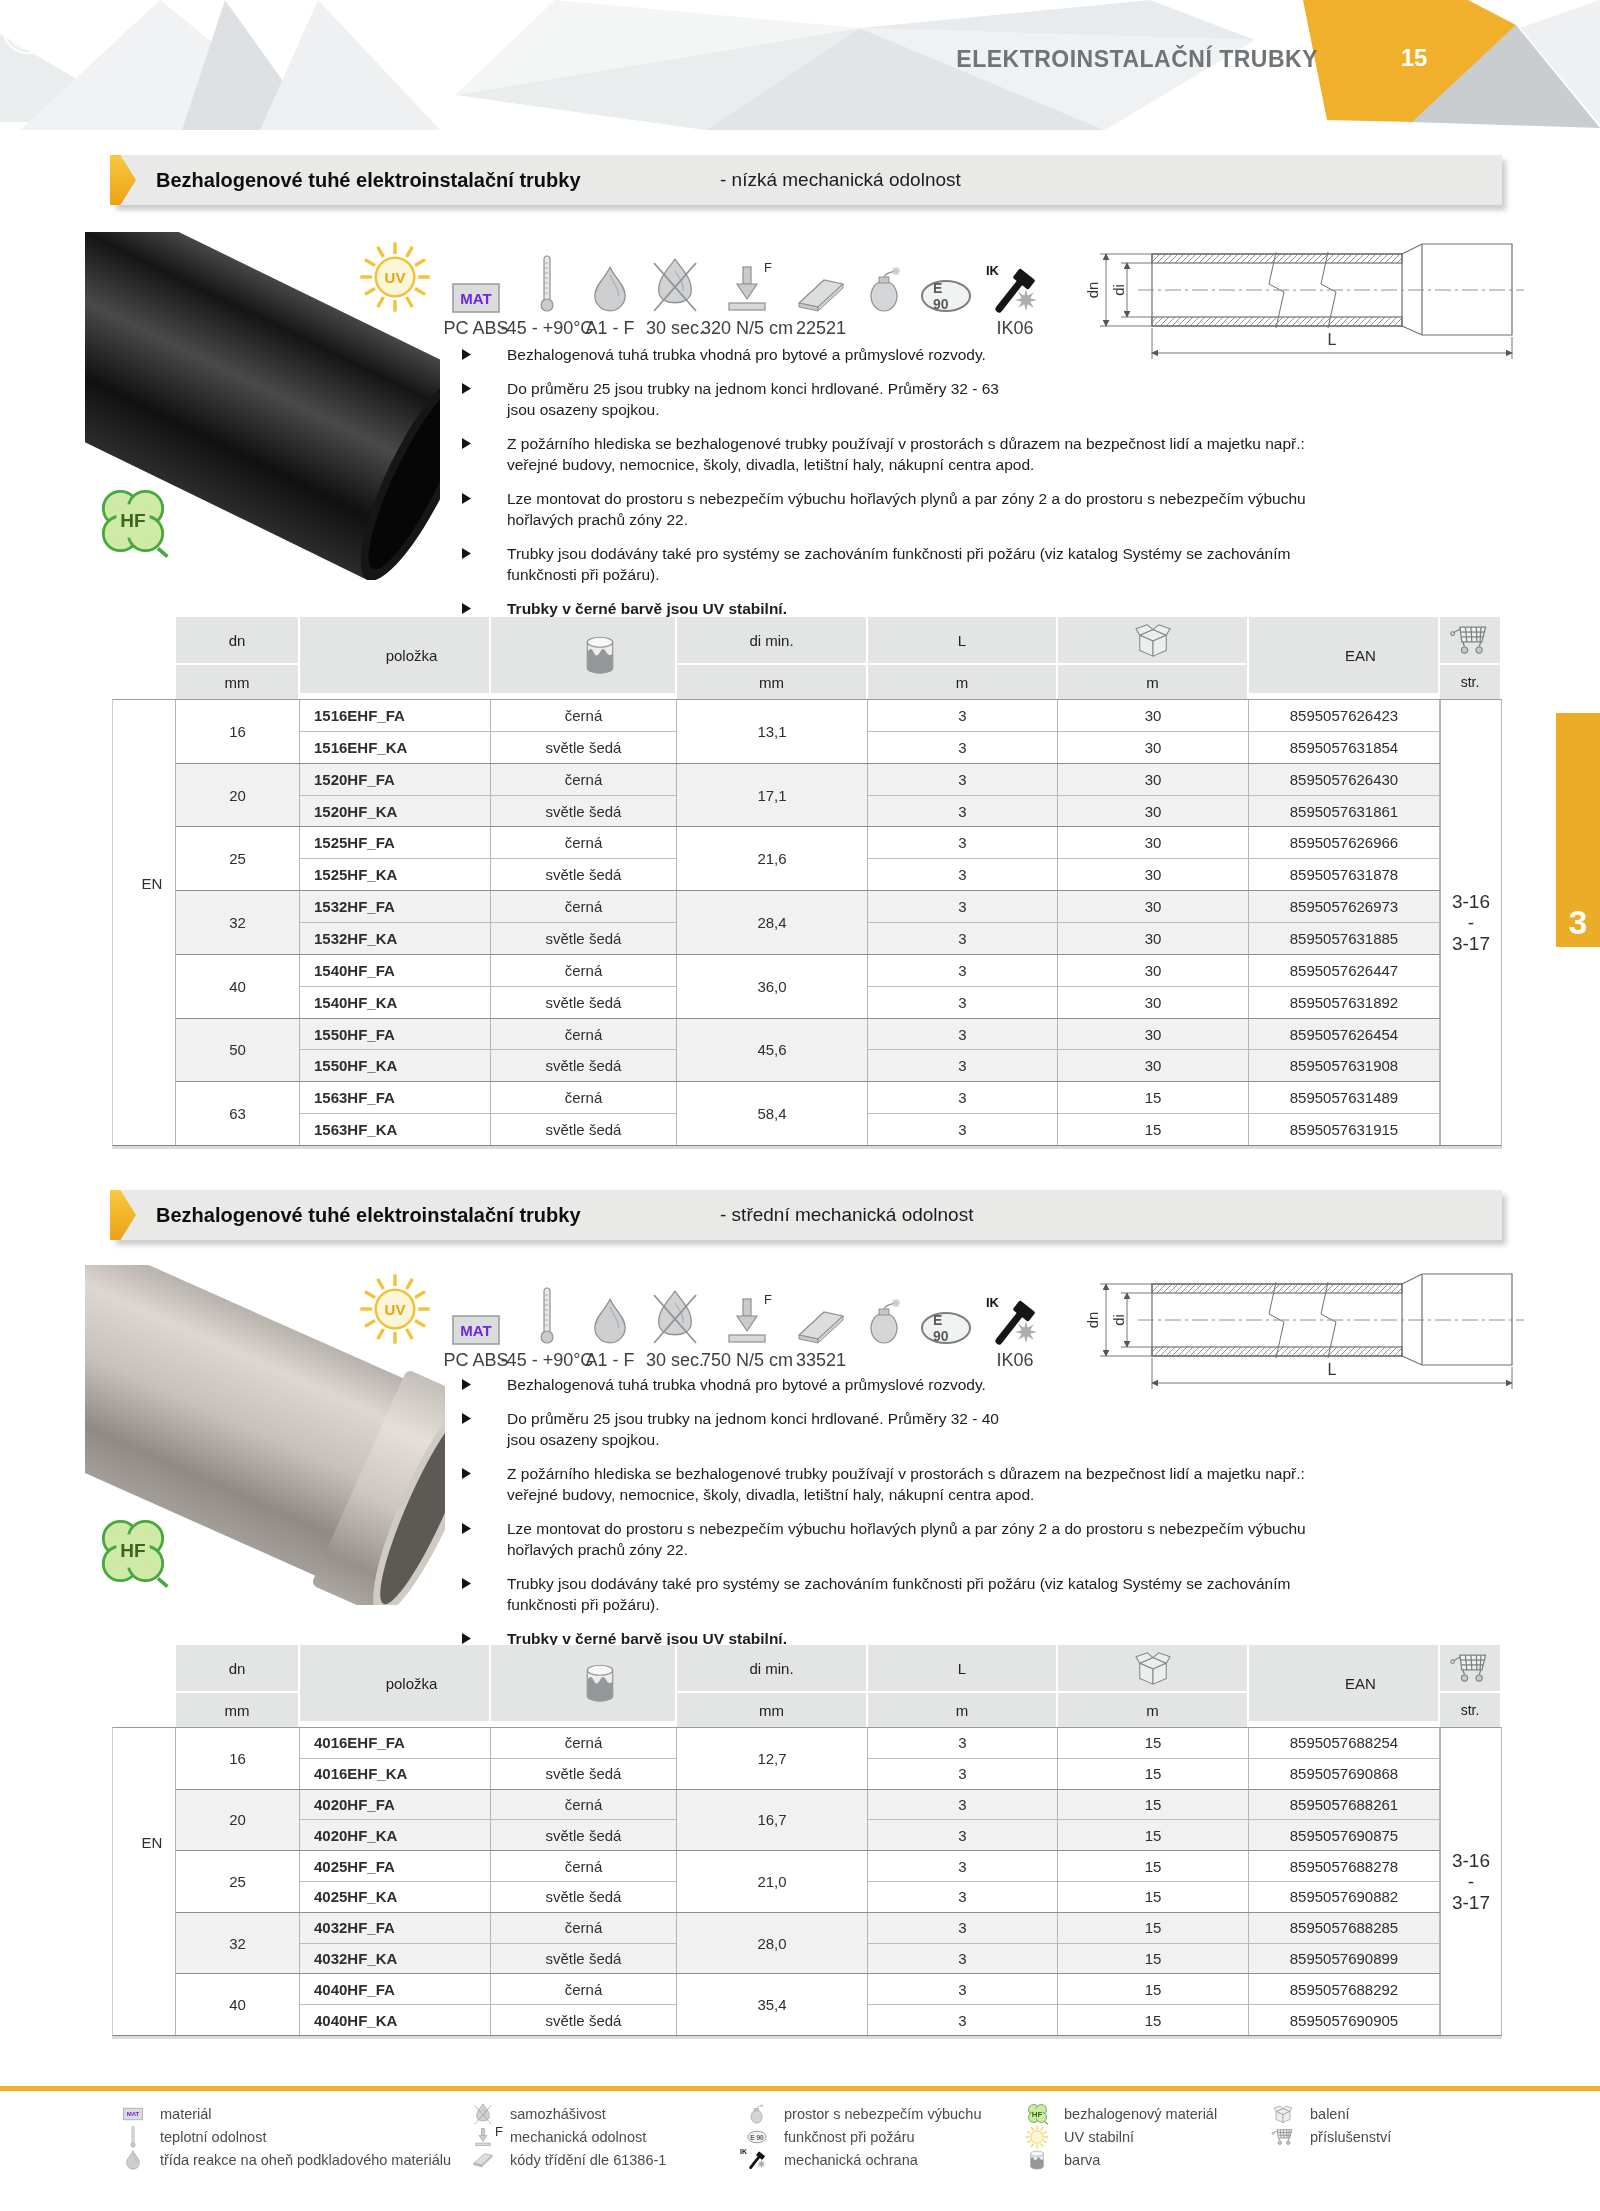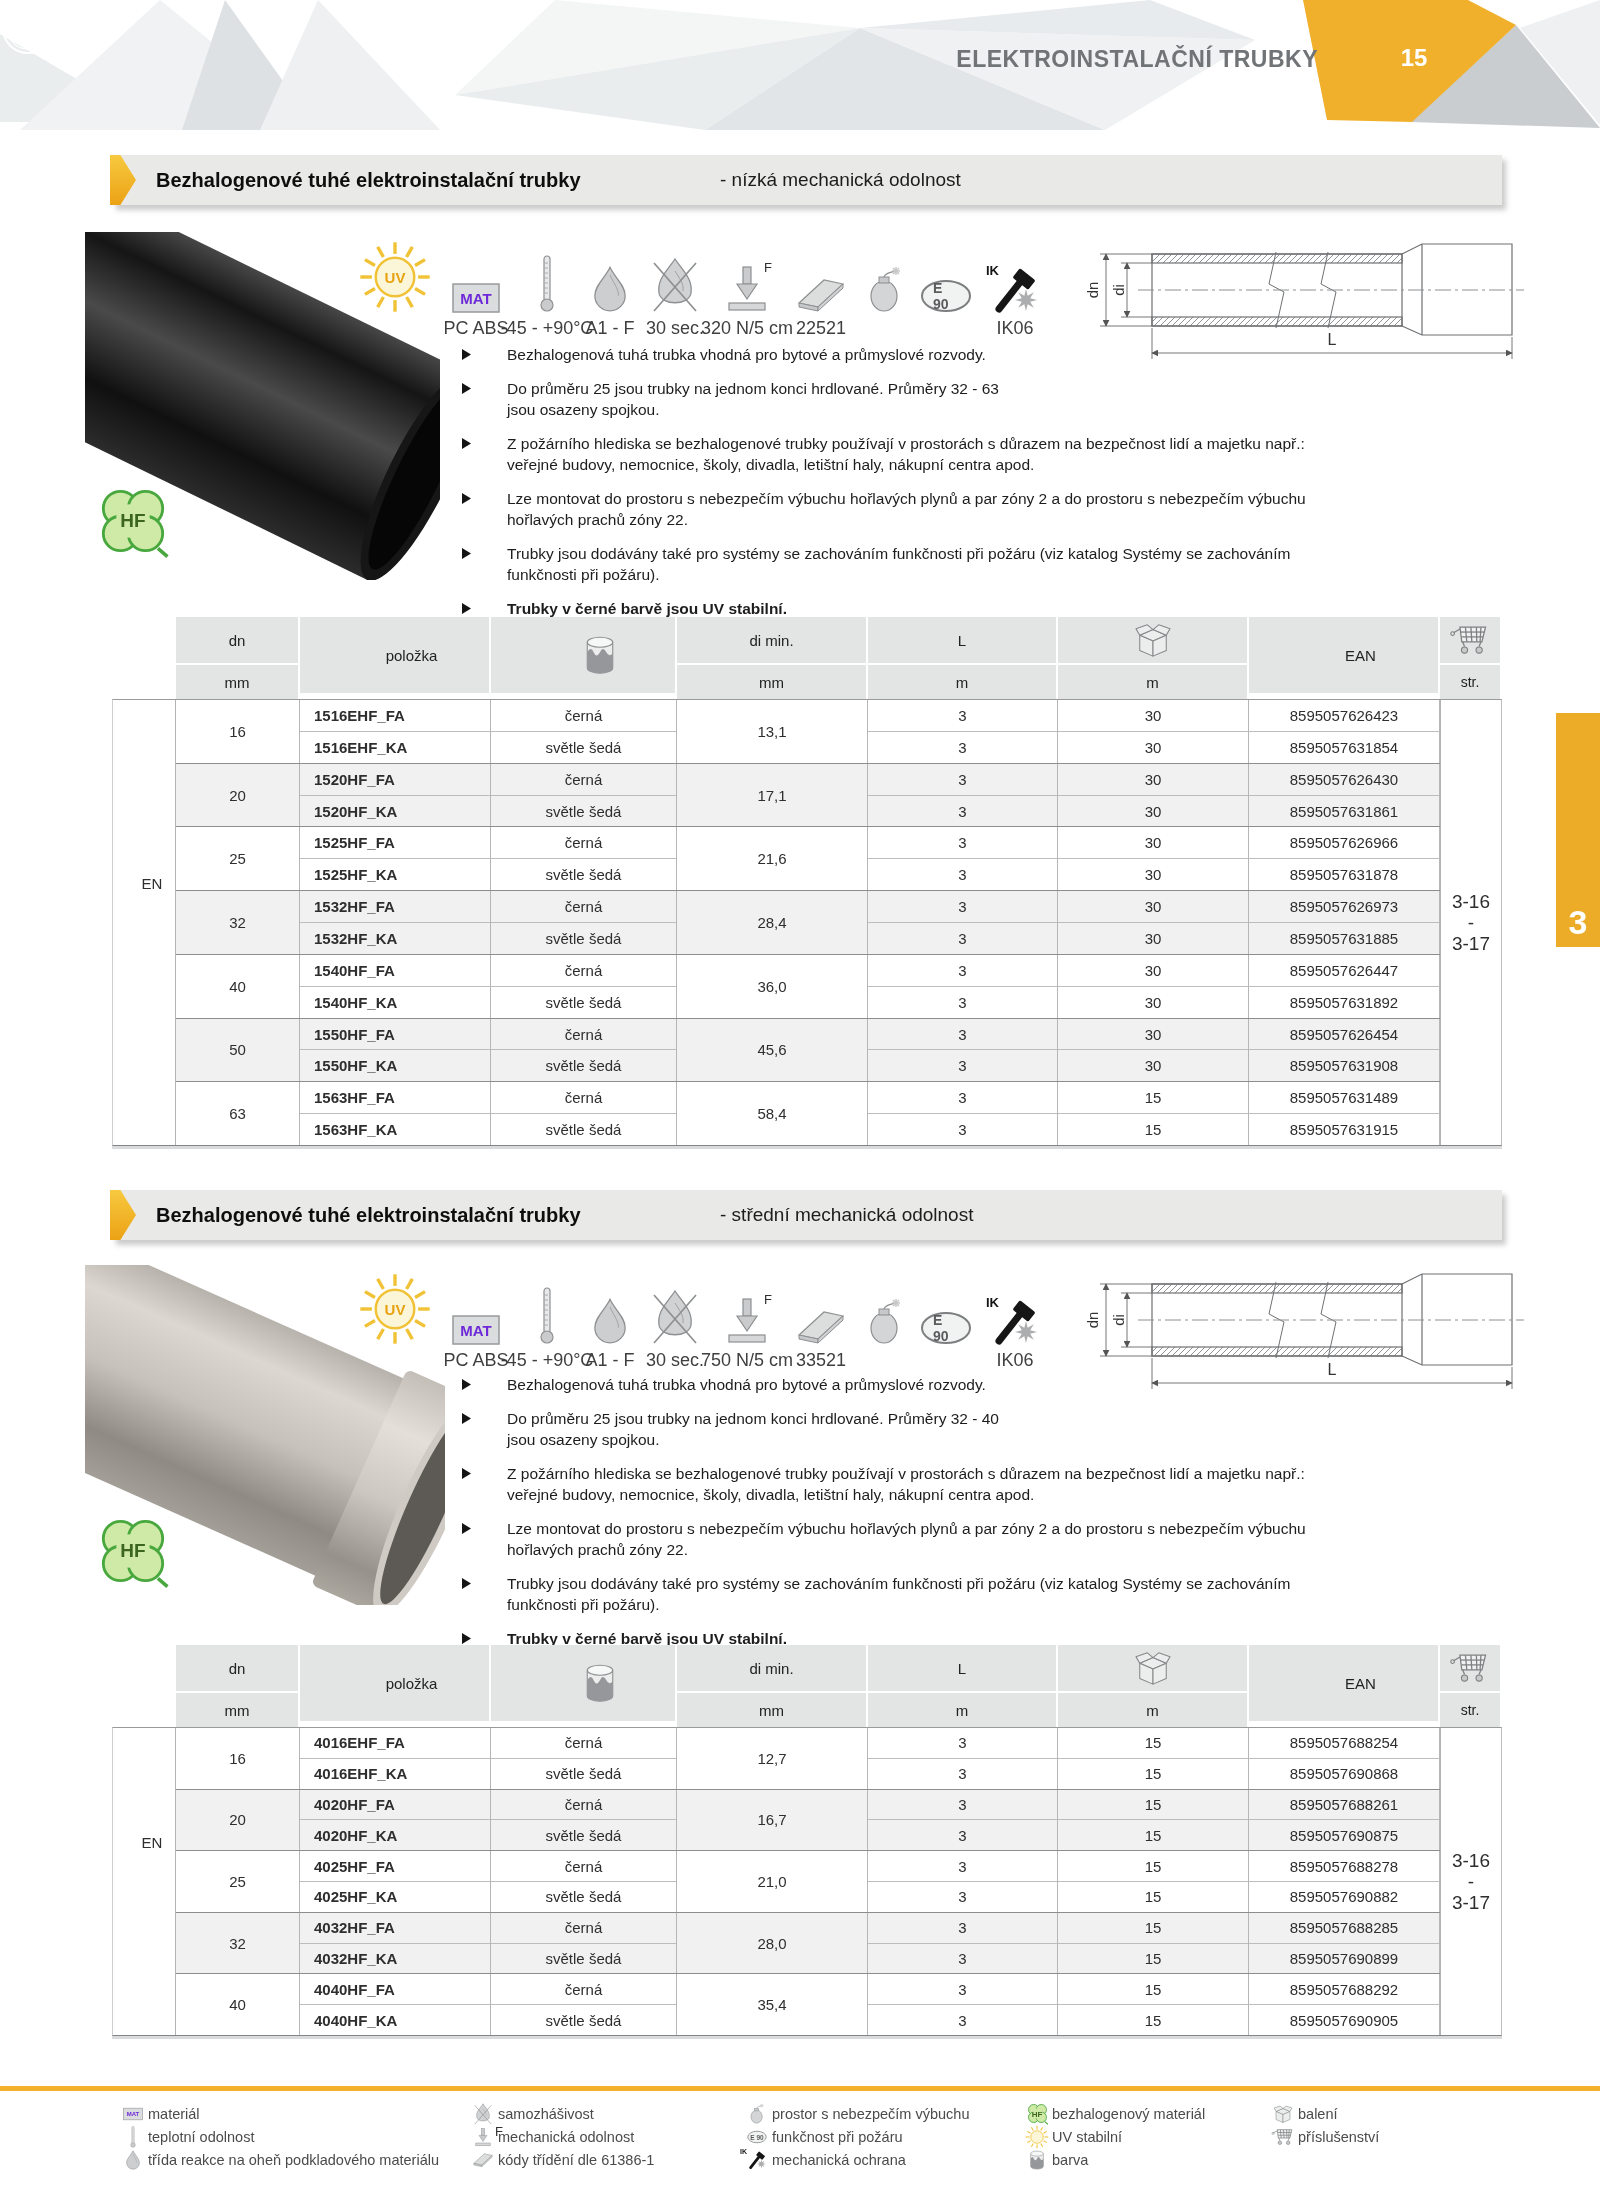--- a/index.html
+++ b/index.html
@@ -105,21 +105,21 @@
   .icw-s .ic{width:20px;height:20px;}
   .icw-s .ic-thermo{width:8px;height:22px;}
   .icw-s .ic-flamex{width:18px;height:22px;}
   .icw-s .ic-uv{width:24px;height:24px;}
   .icw-s .ic-hf{width:23px;height:23px;}
   .icw-s .ic-cart{width:24px;height:22px;}
   .icw-s .glyph-mat{font-size:6px;}
   .icw-s .glyph-e90{font-size:6.5px;}
   .icw-s .glyph-ik{font-size:7px;top:-2px;left:-2px;}
   .icw-s .glyph-hf{font-size:8px;}
-  .llabel{margin-left:0;font-size:14.5px;color:#4b4b4b;white-space:nowrap;}
+  .llabel{margin-left:12px;font-size:14.5px;color:#4b4b4b;white-space:nowrap;}
 </style>
 </head>
 <body>
 
 <svg width="0" height="0" style="position:absolute" aria-hidden="true">
   <defs>
     <pattern id="hatch" width="6" height="6" patternUnits="userSpaceOnUse">
       <path d="M0,6 L6,0" stroke="#909294" stroke-width="1" fill="none"></path>
     </pattern>
     <marker id="ah" viewBox="0 0 10 10" refX="9" refY="5" markerWidth="7" markerHeight="7" orient="auto-start-reverse">

